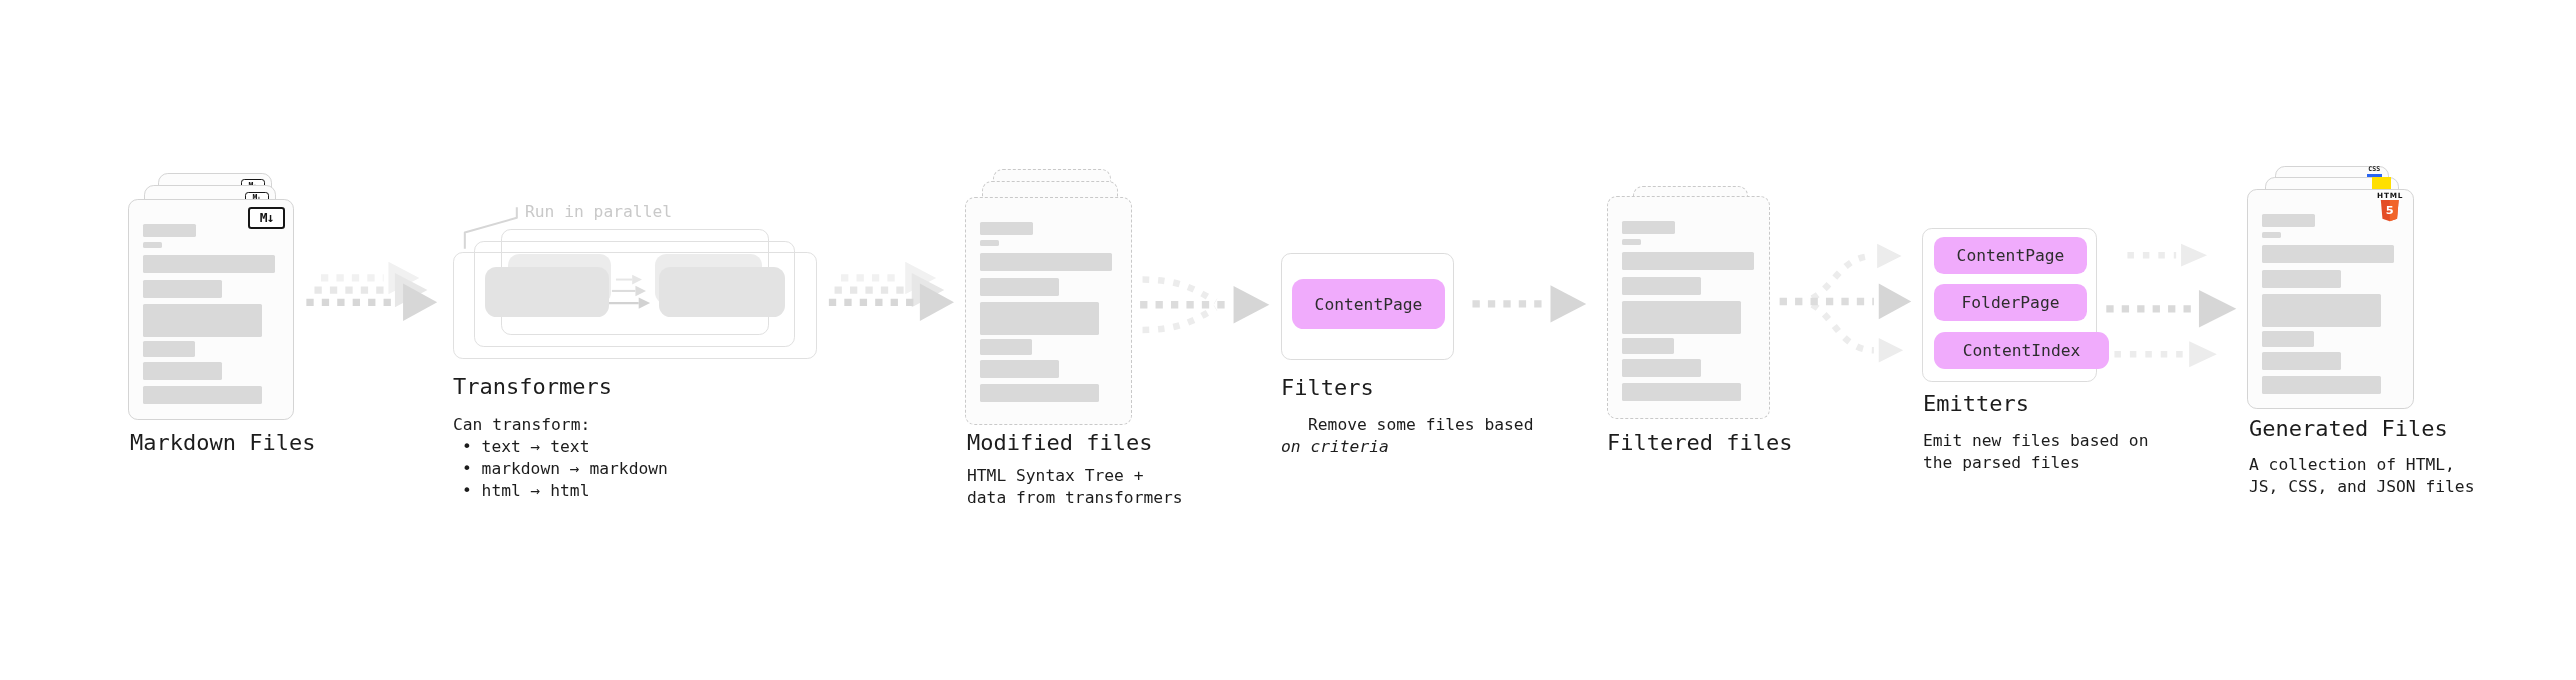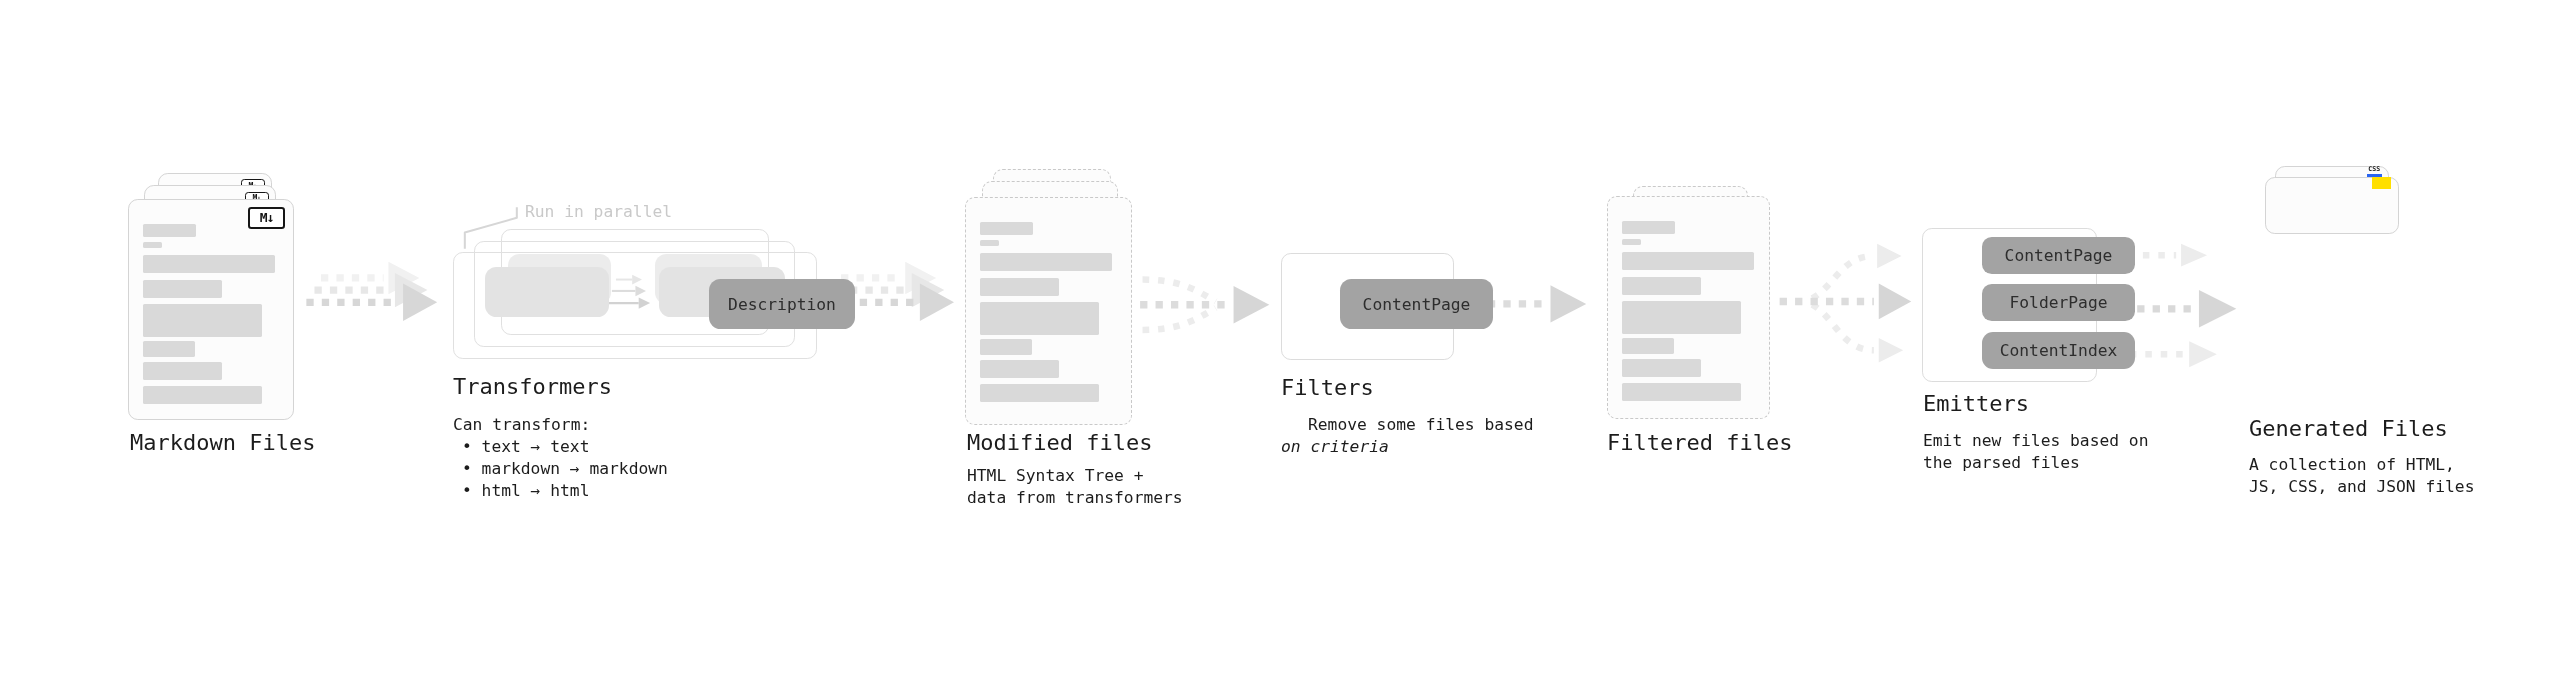--- a/index.html
+++ b/index.html
@@ -24,21 +24,21 @@
 
   
   .procbox{position:absolute;border:1.6px solid #e0e0e0;border-radius:9.8px;background:transparent;box-sizing:border-box;z-index:2;}
   .procbox.filled{background:#ffffff;border-color:#dcdcdc;}
 
   
   .step{position:absolute;border-radius:11.4px;box-sizing:border-box;z-index:3;
         display:flex;align-items:center;justify-content:center;font-size:16.3px;color:#2d2d2d;}
   .layer3{background:#ececec;z-index:2;}
   .layer2{background:#e3e3e3;z-index:2;}
-  .layer1{background:#a3a3a3;z-index:3;margin-left:48px;}
+  .layer1{background:#f0abfc;z-index:3;}
 
   .note{position:absolute;font-size:16.3px;color:#c9c9c9;z-index:2;white-space:pre;}
 
   .h{position:absolute;font-size:22px;line-height:24.4px;color:#1c1c1c;white-space:pre;z-index:2;}
   .p{position:absolute;font-size:16.3px;line-height:22px;color:#1c1c1c;white-space:pre;z-index:2;}
 
   
   .css-badge{position:absolute;z-index:2;text-align:center;}
   .css-badge .txt{font-size:6.5px;font-weight:bold;color:#111;line-height:6.5px;letter-spacing:0;}
   .css-badge .bar{width:14.6px;height:3.3px;background:#2965f1;margin-top:0.8px;}
@@ -138,21 +138,20 @@
   <div class="note" style="left:525px;top:202px;">Run in parallel</div>
   <div class="procbox" style="left:501px;top:229px;width:268px;height:106px;"></div>
   <div class="procbox" style="left:474px;top:241px;width:321px;height:106px;"></div>
   <div class="procbox" style="left:453px;top:252px;width:364px;height:107px;"></div>
 
   <div class="step layer3" style="left:508px;top:254px;width:103px;height:50px;"></div>
   <div class="step layer2" style="left:485px;top:267px;width:124px;height:50px;"></div>
 
   <div class="step layer3" style="left:655px;top:254px;width:107px;height:50px;"></div>
   <div class="step layer2" style="left:659px;top:267px;width:126px;height:50px;"></div>
-  <div class="step layer1" style="left:661px;top:279px;width:146px;height:50px;">Description</div>
 
   <div class="h" style="left:453px;top:375px;">Transformers</div>
   <div class="p" style="left:453px;top:414px;">Can transform:</div>
   <div class="p" style="left:462px;top:436px;">• text → text</div>
   <div class="p" style="left:462px;top:458px;">• markdown → markdown</div>
   <div class="p" style="left:462px;top:480px;">• html → html</div>
 
   <div class="filecard dashed z2" style="left:993px;top:169px;width:118px;height:49px;"></div>
   <div class="filecard dashed z3" style="left:982px;top:181px;width:136px;height:57px;"></div>
   <div class="filecard dashed z4" style="left:965px;top:197px;width:167px;height:228px;">
@@ -184,32 +183,50 @@
     <div class="sk" style="top:104px;width:119px;height:32.5px;"></div>
     <div class="sk" style="top:141px;width:52px;height:16.3px;"></div>
     <div class="sk" style="top:162px;width:79px;height:18px;"></div>
     <div class="sk" style="top:186px;width:119px;height:18px;"></div>
   </div>
   <div class="h" style="left:1607px;top:431px;">Filtered files</div>
 
   <div class="procbox filled" style="left:1922px;top:228px;width:175px;height:154px;"></div>
   <div class="step layer1" style="left:1934px;top:237px;width:153px;height:37px;border-radius:9.8px;">ContentPage</div>
   <div class="step layer1" style="left:1934px;top:284px;width:153px;height:37px;border-radius:9.8px;">FolderPage</div>
-  <div class="step layer1" style="left:1934px;top:332px;width:153px;height:37px;border-radius:11px;text-align:center;">ContentIndex</div>
+  <div class="step layer1" style="left:1934px;top:332px;width:175px;height:37px;border-radius:11px;text-align:center;">ContentIndex</div>
   <div class="h" style="left:1923px;top:392px;">Emitters</div>
   <div class="p" style="left:1923px;top:430px;">Emit new files based on</div>
   <div class="p" style="left:1923px;top:452px;">the parsed files</div>
 
   <div class="filecard solid z2" style="left:2275px;top:166px;width:114px;height:49px;">
     <div class="css-badge" style="right:6.5px;top:-0.8px;">
       <div class="txt">CSS</div>
       <div class="bar"></div>
     </div>
   </div>
   <div class="filecard solid z3" style="left:2265px;top:177px;width:134px;height:57px;">
     <div class="js-badge" style="right:7.3px;top:-0.8px;width:18.7px;height:11.4px;"></div>
   </div>
+  <div class="filecard solid z4" style="left:2247px;top:189px;width:167px;height:220px;">
+    <div class="html5-badge" style="right:9.8px;top:2.4px;">
+      <div class="txt">HTML</div>
+      <svg width="19.5" height="22" viewBox="0 0 24 27">
+        <path d="M1 0 L23 0 L21 23 L12 26 L3 23 Z" fill="#e44d26"></path>
+        <path d="M12 0 L23 0 L21 23 L12 26 Z" fill="#f16529"></path>
+        <text x="12" y="17.5" font-size="14" font-weight="bold" fill="#ffffff" text-anchor="middle" font-family="DejaVu Sans, Liberation Sans, sans-serif">5</text>
+      </svg>
+    </div>
+    <div class="sk" style="top:24.4px;width:53px;height:12.2px;"></div>
+    <div class="sk" style="top:42px;width:18.7px;height:5.7px;"></div>
+    <div class="sk" style="top:55px;width:132px;height:18px;"></div>
+    <div class="sk" style="top:80px;width:79px;height:18px;"></div>
+    <div class="sk" style="top:104px;width:119px;height:32.5px;"></div>
+    <div class="sk" style="top:141px;width:52px;height:16.3px;"></div>
+    <div class="sk" style="top:162px;width:79px;height:18px;"></div>
+    <div class="sk" style="top:186px;width:119px;height:18px;"></div>
+  </div>
   <div class="h" style="left:2249px;top:417px;">Generated Files</div>
   <div class="p" style="left:2249px;top:454px;">A collection of HTML,</div>
   <div class="p" style="left:2249px;top:476px;">JS, CSS, and JSON files</div>
 
 </div>
 
 
 </body></html>

